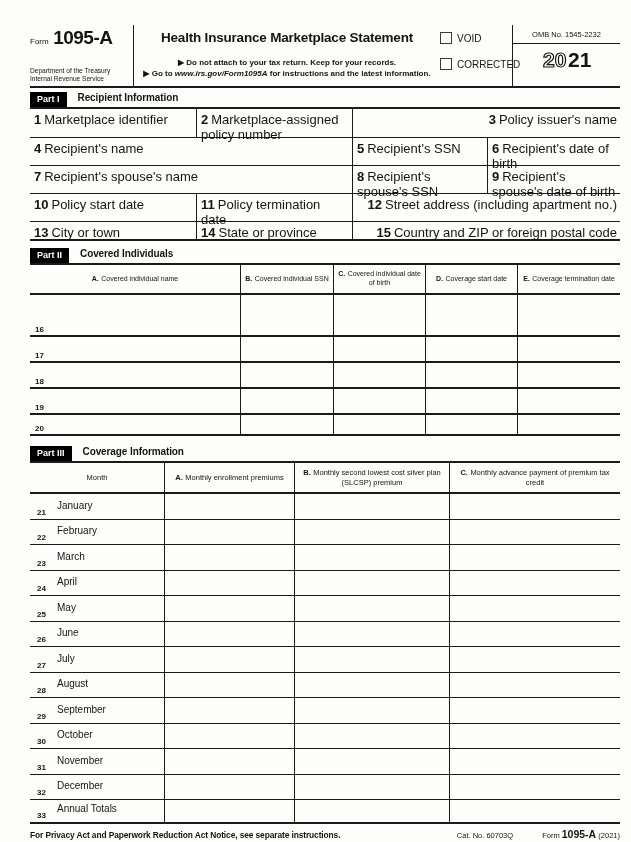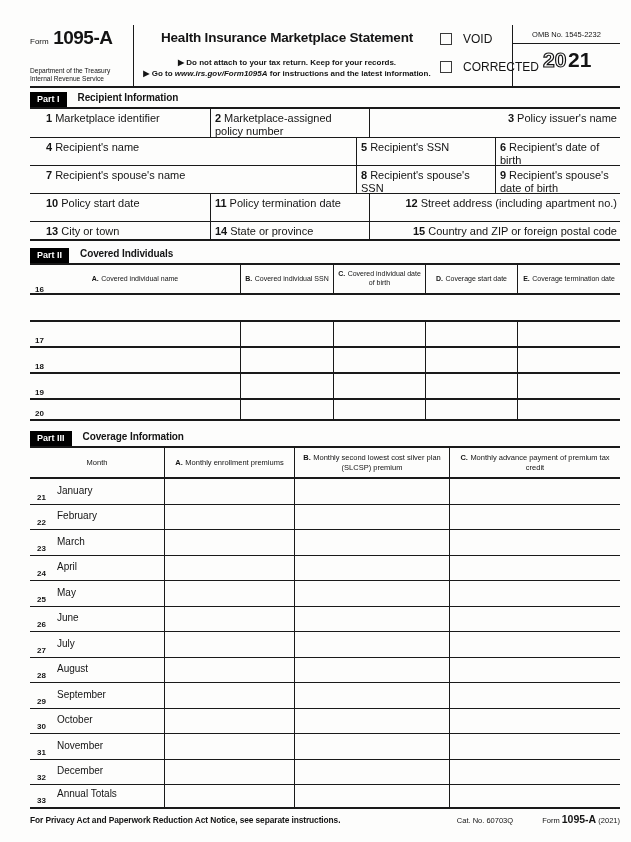--- a/index.html
+++ b/index.html
@@ -19,53 +19,53 @@
   .form-number { font-size:19px; font-weight:bold; letter-spacing:-0.5px; }
   .agency { font-size:6.6px; line-height:1.25; }
   .hdr-center { width:306px; text-align:center; padding-top:5px; }
   .hdr-title { font-size:13.5px; font-weight:bold; letter-spacing:-0.2px; }
   .instr { font-size:8px; font-weight:bold; line-height:1.4; }
   .instr1 { margin-top:12px; }
   .instr-url { font-style:italic; }
   .hdr-checks { width:72px; padding-top:7px; }
   .chk-row { display:flex; align-items:center; margin-bottom:14px; }
   .chk-box { width:12px; height:12px; border:1.4px solid #3a3a3a; background:#fdfdfc; flex:none; }
-  .chk-label { font-size:12px; margin-left:11px; }
+  .chk-label { font-size:10px; margin-left:5px; }
   .hdr-omb { width:108px; border-left:1.2px solid #1a1a1a; text-align:center; }
   .omb-no { font-size:7.5px; padding:5px 0 4px 0; border-bottom:1.6px solid #1a1a1a; }
   .year-wrap { padding-top:4px; }
 
   
   .part-bar { display:flex; height:15px; }
   .part-bar.p1 { margin-top:4px; }
   .part-bar.p2 { margin-top:7px; }
   .part-bar.p3 { margin-top:10px; }
   .part-chip { background:#000; color:#fff; font-size:9px; font-weight:bold; padding:2px 7px 2.5px 7px; white-space:nowrap; }
   .part-title { font-size:10px; font-weight:bold; margin-left:11px; letter-spacing:-0.1px; }
 
   
   .t1 { border-top:2px solid #1a1a1a; }
   .t1-row { display:flex; border-bottom:1.8px solid #1a1a1a; }
   .t1-row.r1 { height:29px; }
   .t1-row.r2, .t1-row.r3, .t1-row.r4 { height:28px; }
   .t1-row.r5 { height:19px; border-bottom:2px solid #1a1a1a; }
-  .t1-cell { padding:2.5px 3px 0 4px; font-size:11px; line-height:1.2;margin-left:12px; }
+  .t1-cell { padding:2.5px 3px 0 4px; font-size:13px; line-height:1.2; }
   .t1-cell + .t1-cell { border-left:1.1px solid #1a1a1a; }
   .fnum { font-weight:bold; margin-right:3px; }
   .w166 { width:166px; } .w156 { width:156px; } .w268 { width:268px;text-align:right; }
   .w322 { width:322px; } .w135 { width:135px; } .w133 { width:133px; }
 
   
   .t2 { border-top:2px solid #1a1a1a; }
   .t2-hrow { display:flex; height:30px; border-bottom:2px solid #1a1a1a; }
   .t2-hcell { display:flex; align-items:center; justify-content:center; text-align:center; font-size:7px; line-height:1.25; padding:1px 4px; }
   .t2-hcell + .t2-hcell, .t2-cell + .t2-cell { border-left:1.1px solid #1a1a1a; }
   .colpre { font-weight:bold; margin-right:2.5px; }
   .t2-row { display:flex; border-bottom:2px solid #1a1a1a; }
-  .t2-row.h27 { height:27px;flex-direction:column; } .t2-row.h26 { height:26px; } .t2-row.h21 { height:21px; }
+  .t2-row.h27 { height:42px; } .t2-row.h26 { height:26px; } .t2-row.h21 { height:21px; }
   .t2-cell { position:relative; }
   .rownum { position:absolute; left:5px; bottom:1.5px; font-size:8px; font-weight:bold; }
   .wA{width:210px;} .wB{width:93px;} .wC{width:92px;} .wD{width:92px;} .wE{width:103px;}
 
   
   .t3 { border-top:2px solid #1a1a1a; }
   .t3-hrow { display:flex; height:31px; border-bottom:2px solid #1a1a1a; }
   .t3-hcell { display:flex; align-items:center; justify-content:center; text-align:center; font-size:7.5px; line-height:1.3; padding:1px 8px; }
   .t3-hcell + .t3-hcell, .t3-cell + .t3-cell { border-left:1.1px solid #1a1a1a; }
   .t3-row { display:flex; height:25.5px; border-bottom:1.8px solid #1a1a1a; }

